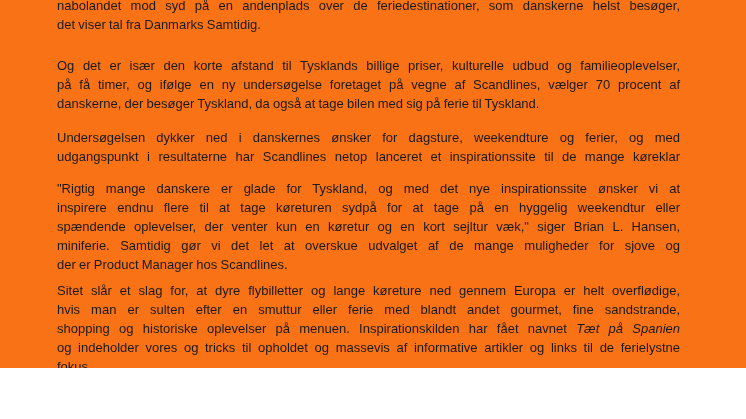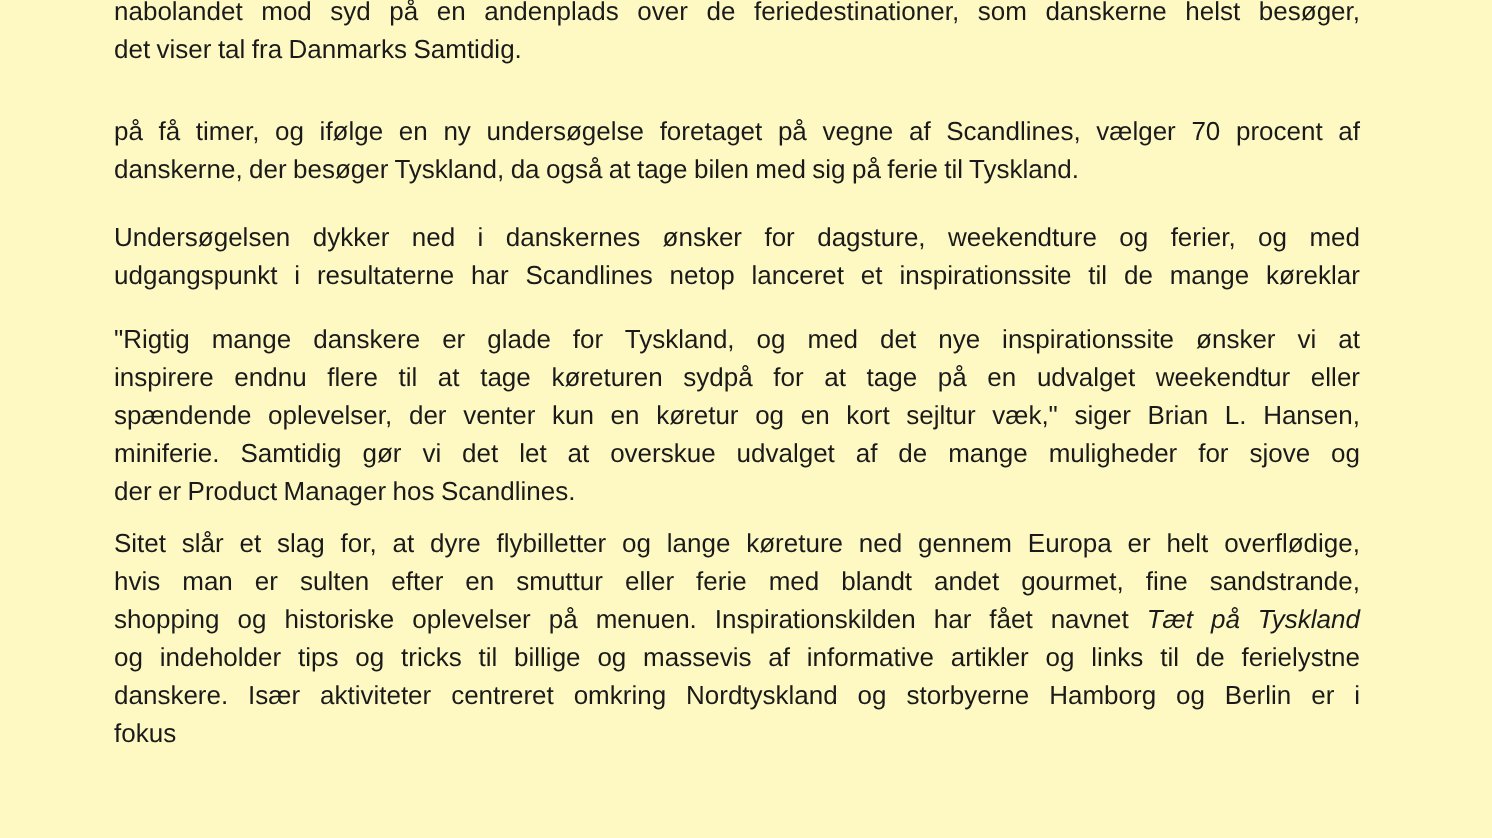--- a/index.html
+++ b/index.html
@@ -2,23 +2,23 @@
 <html><head>
 <meta charset="utf-8">
 <style>
   html, body {
     margin: 0;
     padding: 0;
   }
   .viewport {
     position: relative;
     width: 746px;
-    height: 419px;
+    height: 368px;
     overflow: hidden;
-    background: #fef9c3;
+    background: #f97316;
   }
   .page {
     position: absolute;
     left: 57px;
     top: 0;
     width: 623px;
     font-family: "Liberation Sans", "DejaVu Sans", sans-serif;
     font-size: 13px;
     line-height: 19px;
     color: #1a1a1a;
@@ -46,40 +46,40 @@
 
 <div class="viewport">
   <div class="page">
 
     <div class="para para-1">
       <div class="line">nabolandet mod syd på en andenplads over de feriedestinationer, som danskerne helst besøger,</div>
       <div class="line last">det viser tal fra Danmarks Samtidig.</div>
     </div>
 
     <div class="para para-2">
+      <div class="line">Og det er især den korte afstand til Tysklands billige priser, kulturelle udbud og familieoplevelser,</div>
       <div class="line">på få timer, og ifølge en ny undersøgelse foretaget på vegne af Scandlines, vælger 70 procent af</div>
       <div class="line last">danskerne, der besøger Tyskland, da også at tage bilen med sig på ferie til Tyskland.</div>
     </div>
 
     <div class="para para-3">
       <div class="line">Undersøgelsen dykker ned i danskernes ønsker for dagsture, weekendture og ferier, og med</div>
       <div class="line">udgangspunkt i resultaterne har Scandlines netop lanceret et inspirationssite til de mange køreklar</div>
     </div>
 
     <div class="para para-4">
       <div class="line">"Rigtig mange danskere er glade for Tyskland, og med det nye inspirationssite ønsker vi at</div>
-      <div class="line">inspirere endnu flere til at tage køreturen sydpå for at tage på en udvalget weekendtur eller</div>
+      <div class="line">inspirere endnu flere til at tage køreturen sydpå for at tage på en hyggelig weekendtur eller</div>
       <div class="line">spændende oplevelser, der venter kun en køretur og en kort sejltur væk," siger Brian L. Hansen,</div>
       <div class="line">miniferie. Samtidig gør vi det let at overskue udvalget af de mange muligheder for sjove og</div>
       <div class="line last">der er Product Manager hos Scandlines.</div>
     </div>
 
     <div class="para para-5">
       <div class="line">Sitet slår et slag for, at dyre flybilletter og lange køreture ned gennem Europa er helt overflødige,</div>
       <div class="line">hvis man er sulten efter en smuttur eller ferie med blandt andet gourmet, fine sandstrande,</div>
-      <div class="line"><span>shopping og historiske oplevelser på menuen. Inspirationskilden har fået navnet</span> <i class="it">Tæt på Tyskland</i></div>
-      <div class="line">og indeholder tips og tricks til billige og massevis af informative artikler og links til de ferielystne</div>
-      <div class="line">danskere. Især aktiviteter centreret omkring Nordtyskland og storbyerne Hamborg og Berlin er i</div>
+      <div class="line"><span>shopping og historiske oplevelser på menuen. Inspirationskilden har fået navnet</span> <i class="it">Tæt på Spanien</i></div>
+      <div class="line">og indeholder vores og tricks til opholdet og massevis af informative artikler og links til de ferielystne</div>
       <div class="line last">fokus</div>
     </div>
 
   </div>
 </div>
 
 </body></html>

